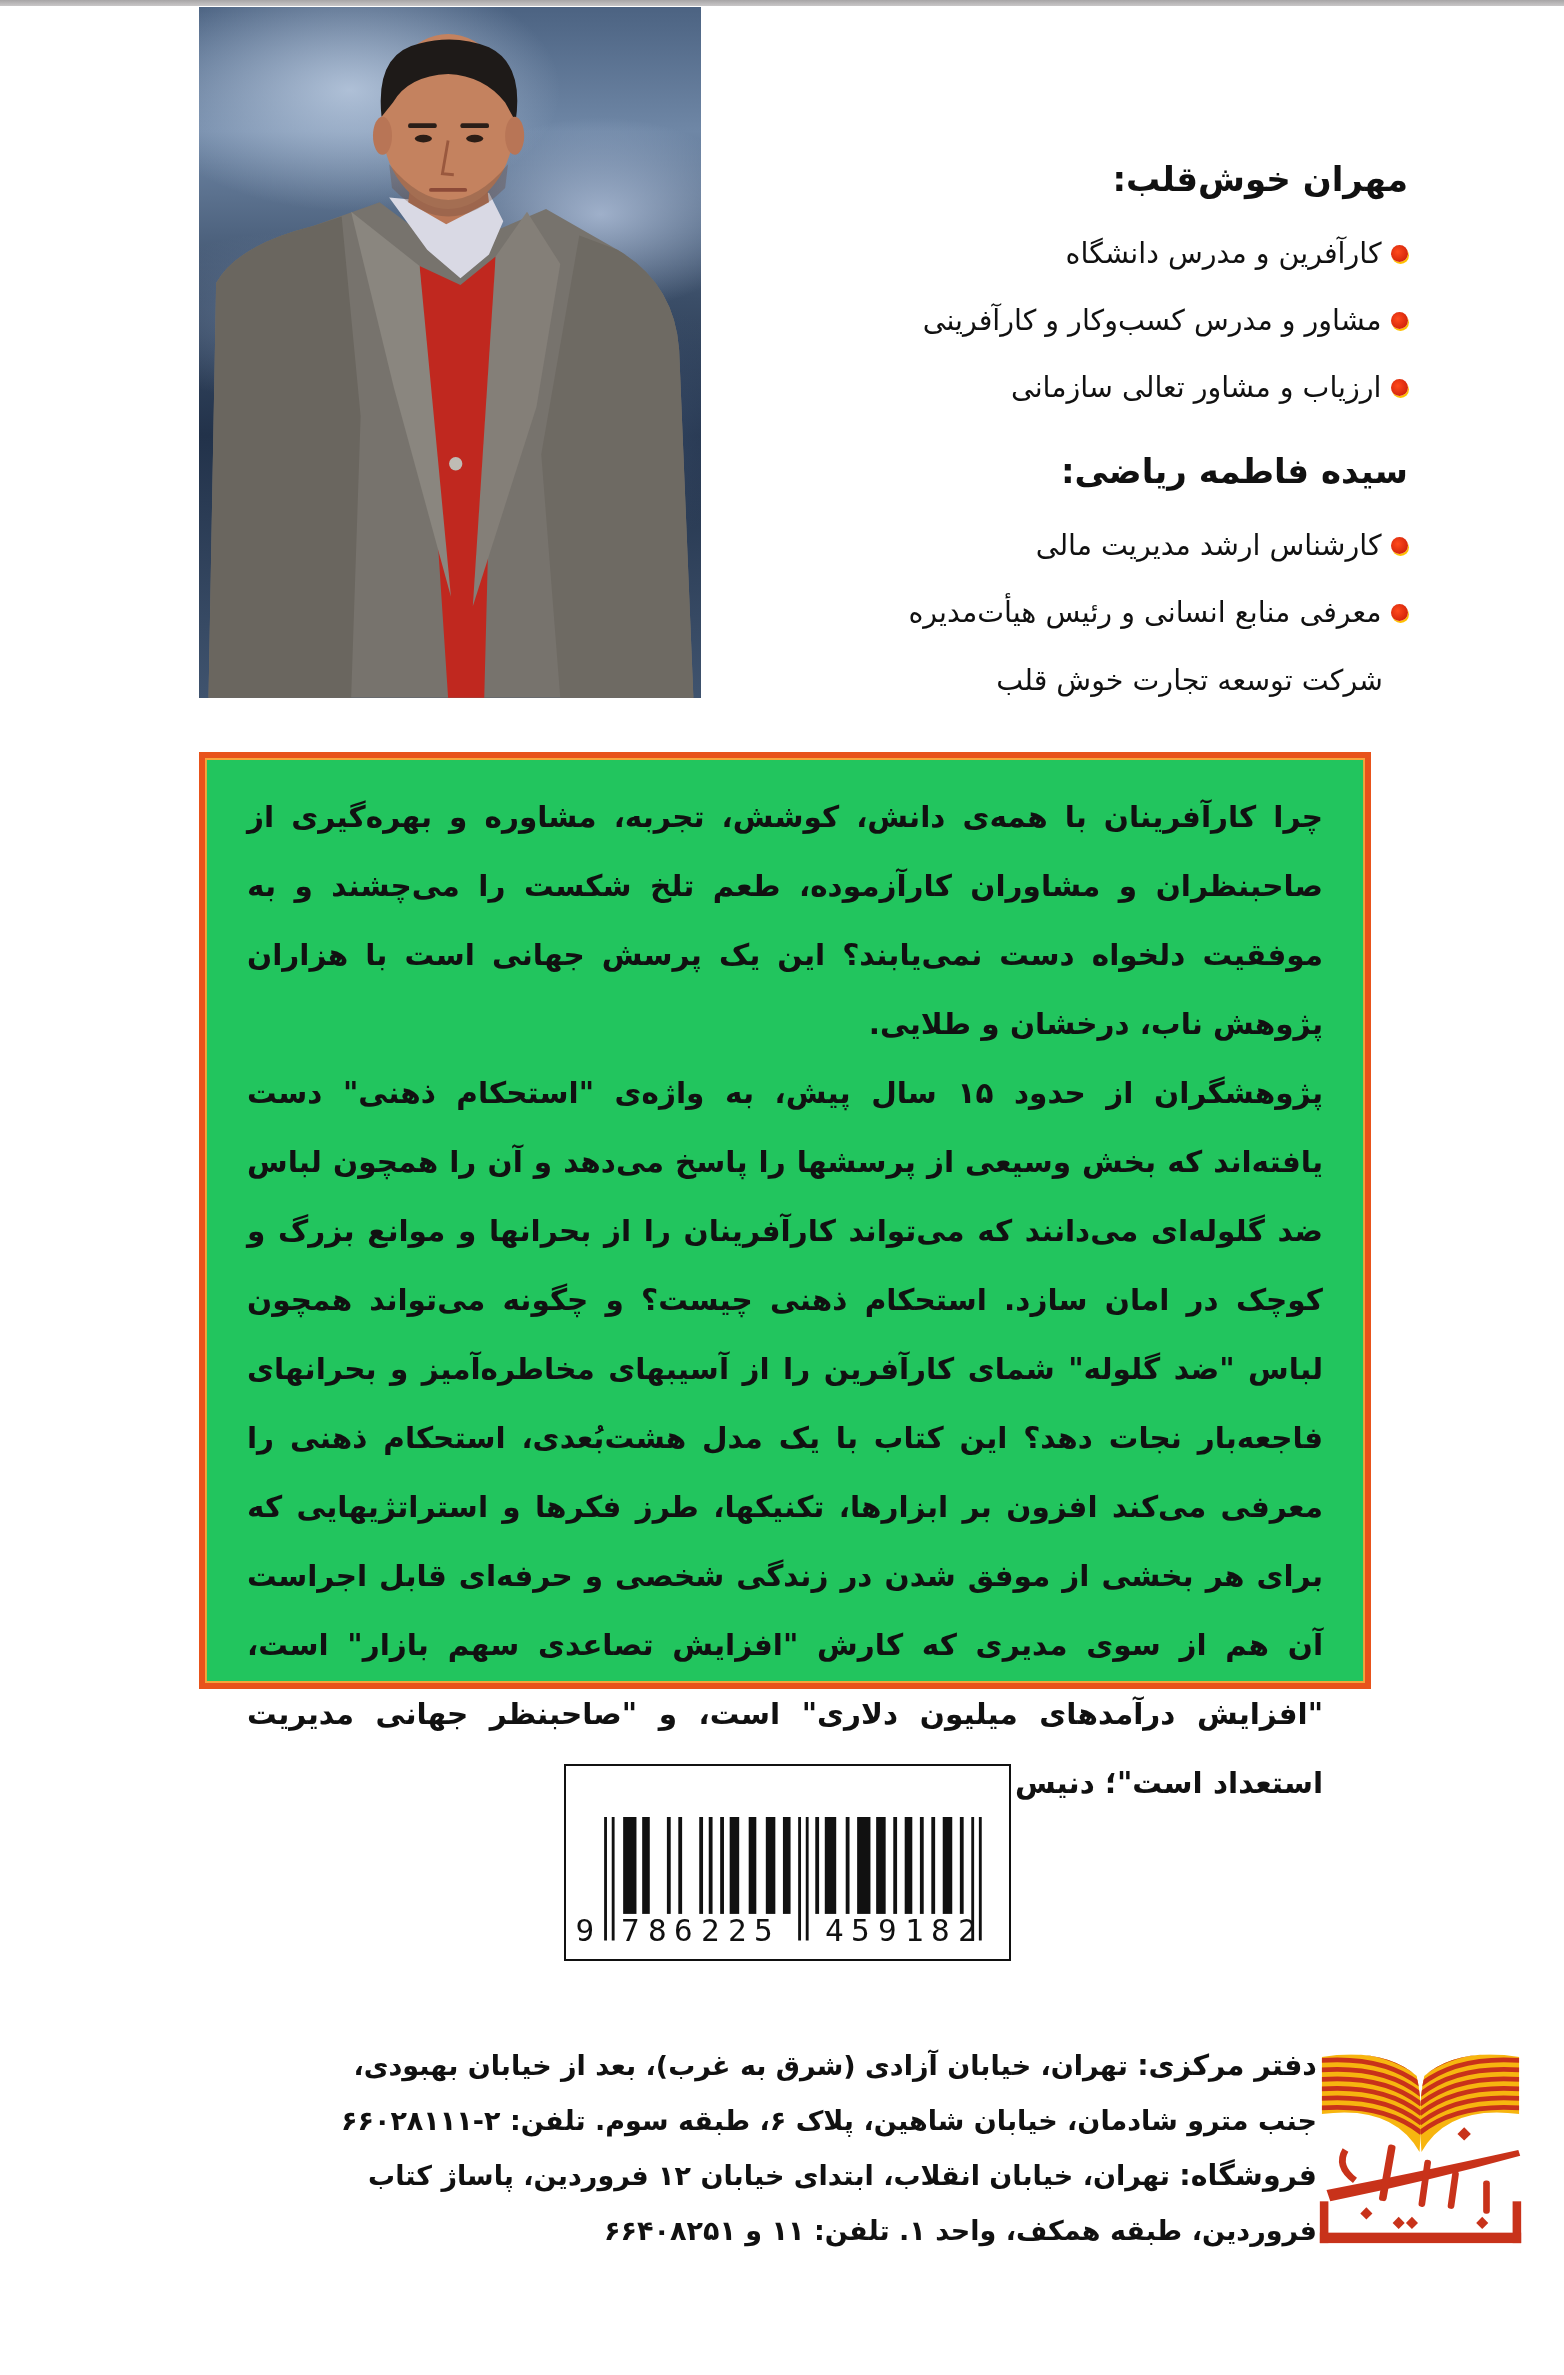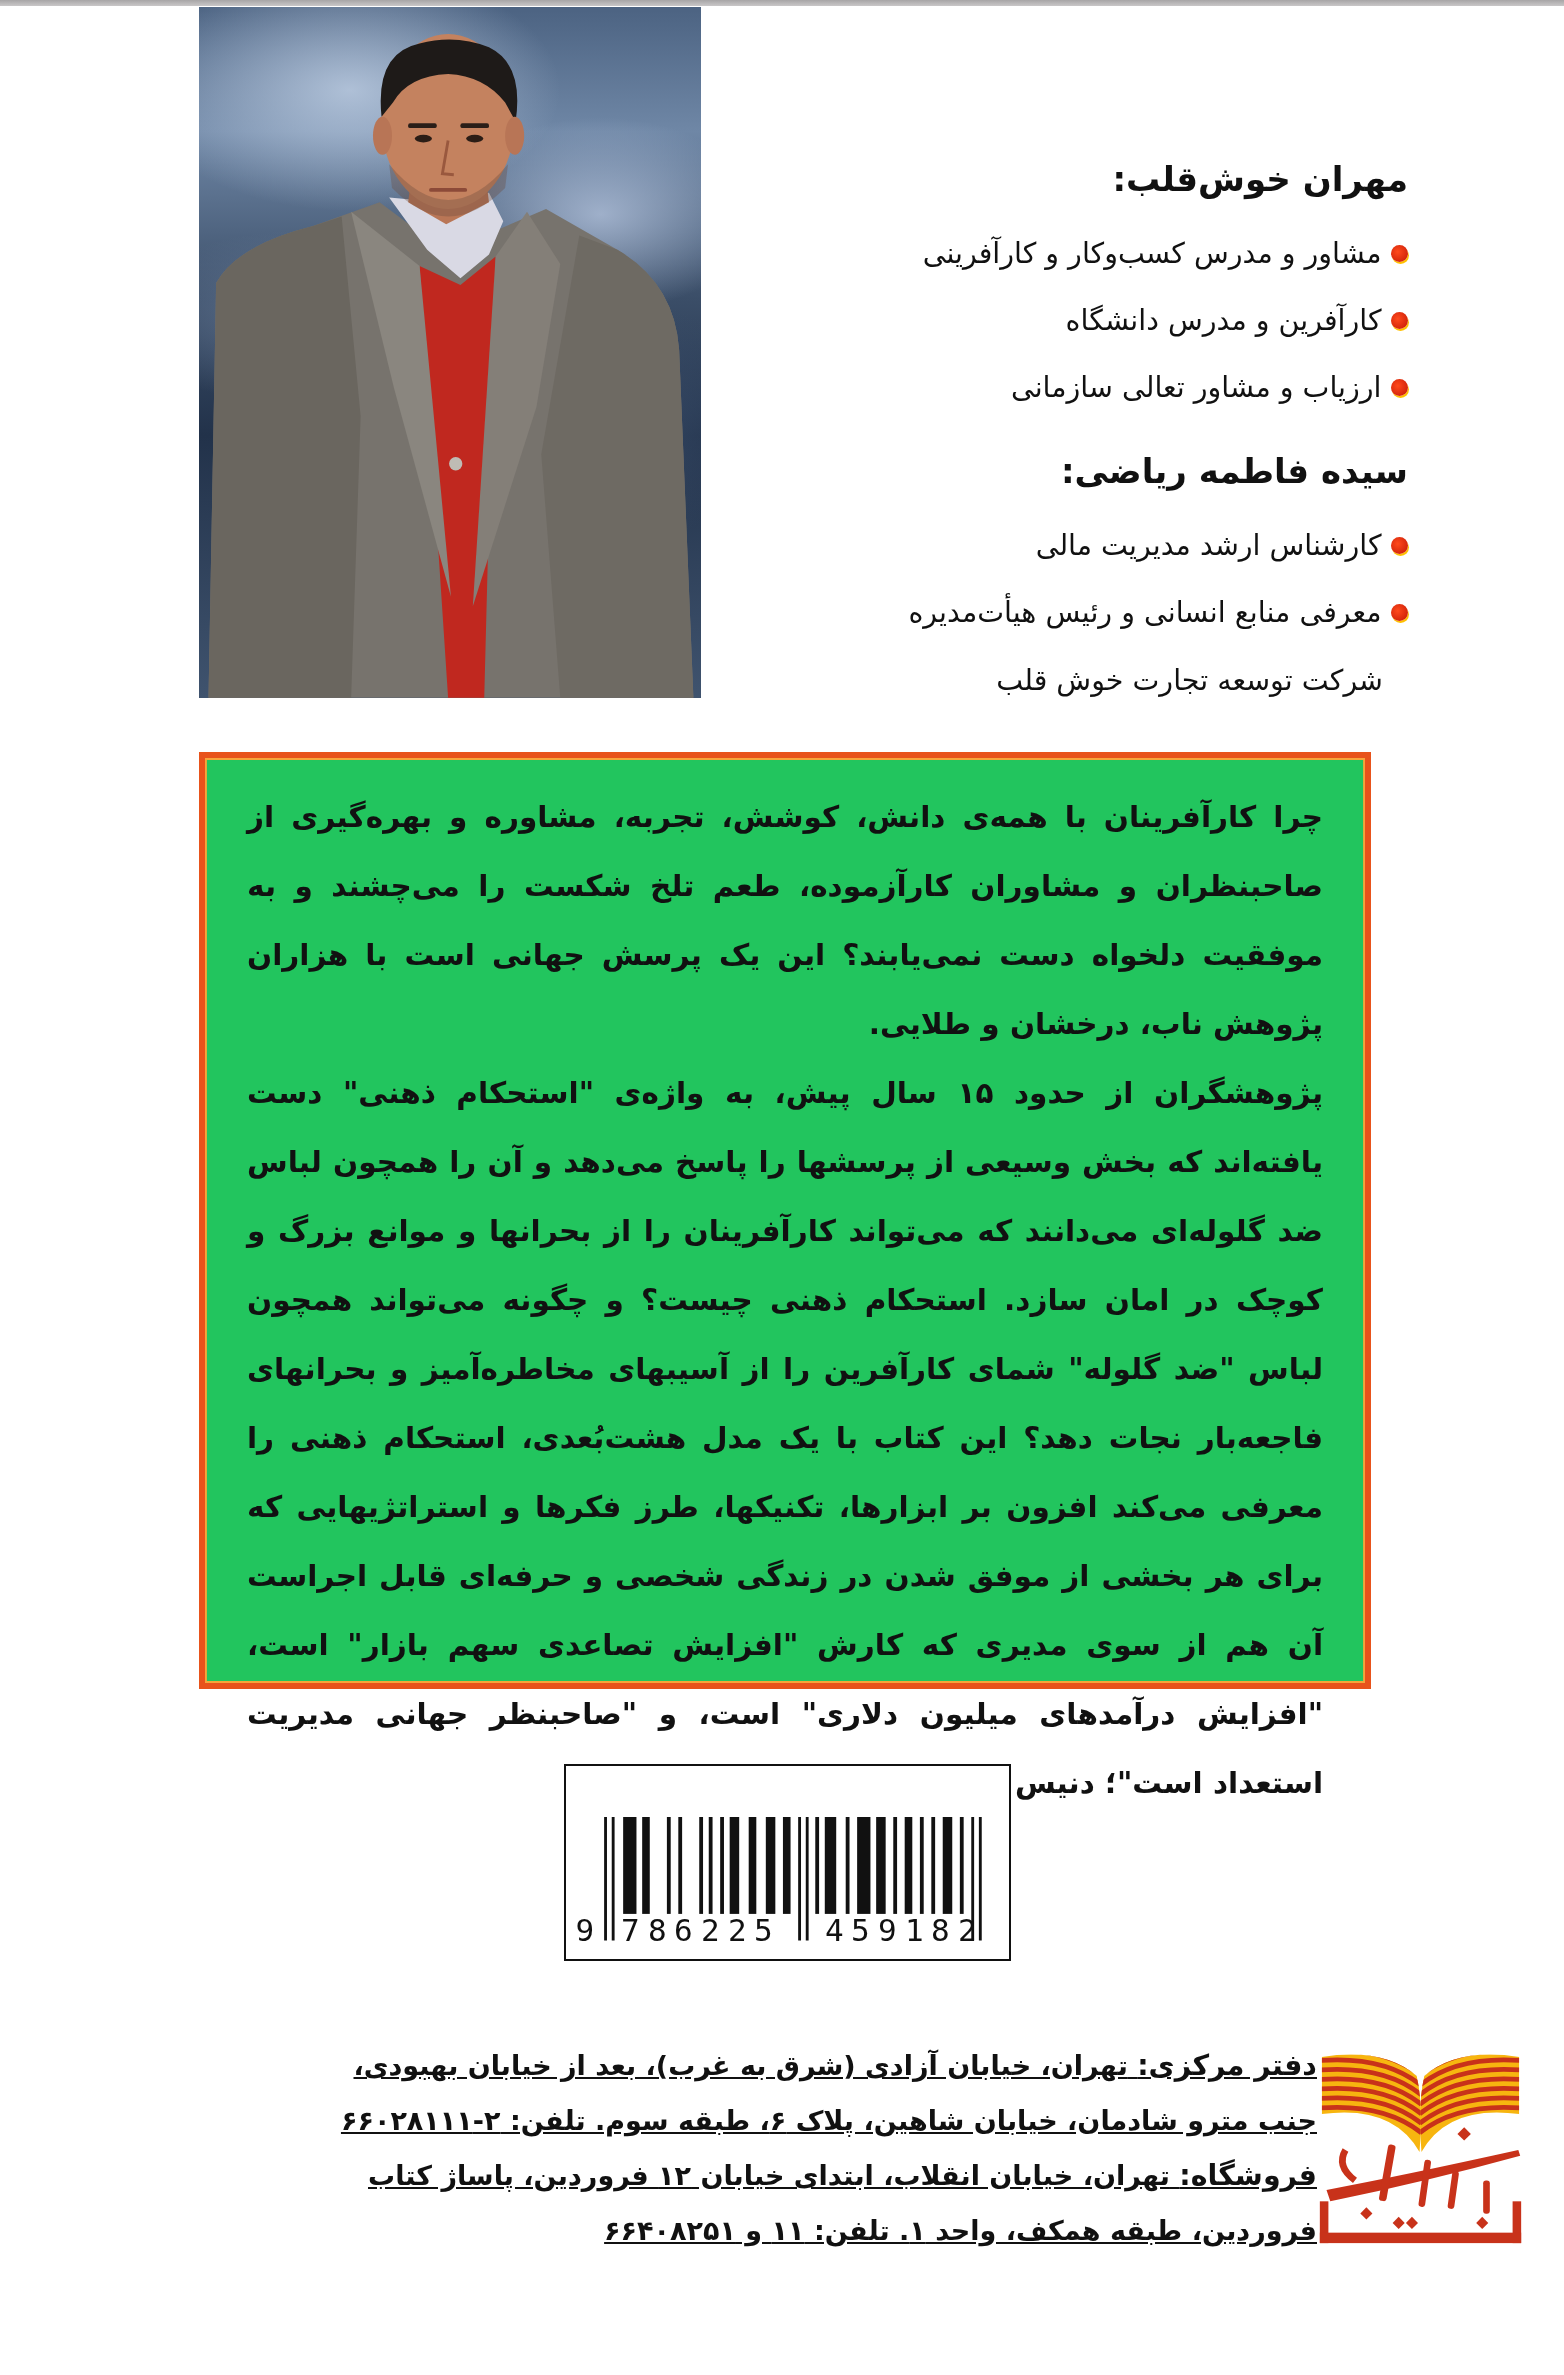--- a/index.html
+++ b/index.html
@@ -130,21 +130,20 @@
     }
     .barcode-digits span { position: absolute; top: 0; }
 
     
     .publisher {
       position: absolute;
       left: 195px; top: 2038px;
       width: 1122px;
       direction: rtl;
       text-align: right;
-      text-decoration: underline;
     }
     .pub-line {
       font-size: 27px;
       line-height: 55px;
       height: 55px;
       white-space: nowrap;
       font-weight: bold;
       color: #111;
     }
     .pub-label {
@@ -197,25 +196,25 @@
 
     <path d="M200 165 Q262 240 325 165 L322 190 Q262 250 203 190 Z" fill="#6b4a3b" opacity="0.35"></path>
   </svg>
 </div>
 
 <div class="bios">
   <div class="author-block">
     <div class="author-name">مهران خوش‌قلب:</div>
     <div class="bio-item">
       <span class="bullet"></span>
+      <span>کارآفرین و مدرس دانشگاه</span>
+    </div>
+    <div class="bio-item">
+      <span class="bullet"></span>
       <span>مشاور و مدرس کسب‌وکار و کارآفرینی</span>
-    </div>
-    <div class="bio-item">
-      <span class="bullet"></span>
-      <span>کارآفرین و مدرس دانشگاه</span>
     </div>
     <div class="bio-item">
       <span class="bullet"></span>
       <span>ارزیاب و مشاور تعالی سازمانی</span>
     </div>
   </div>
 
   <div class="author-block author-block-2">
     <div class="author-name">سیده فاطمه ریاضی:</div>
     <div class="bio-item">

